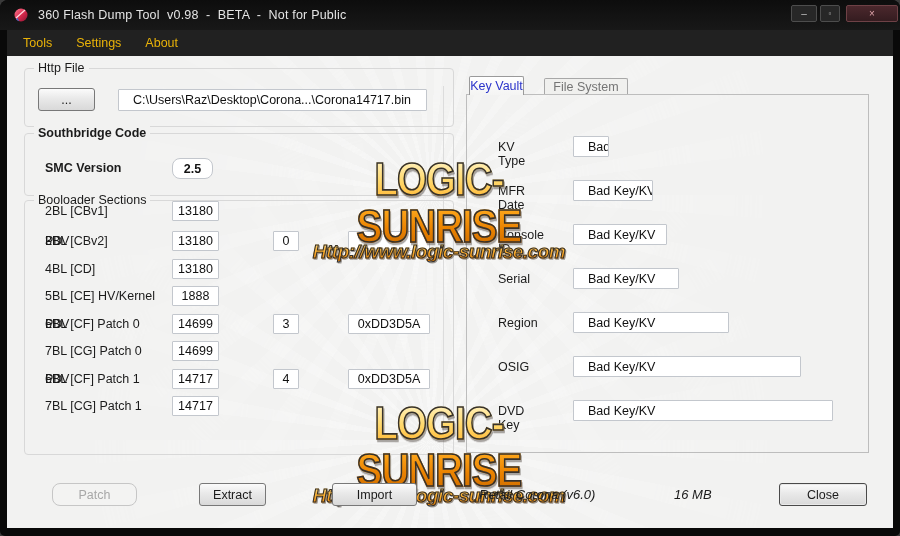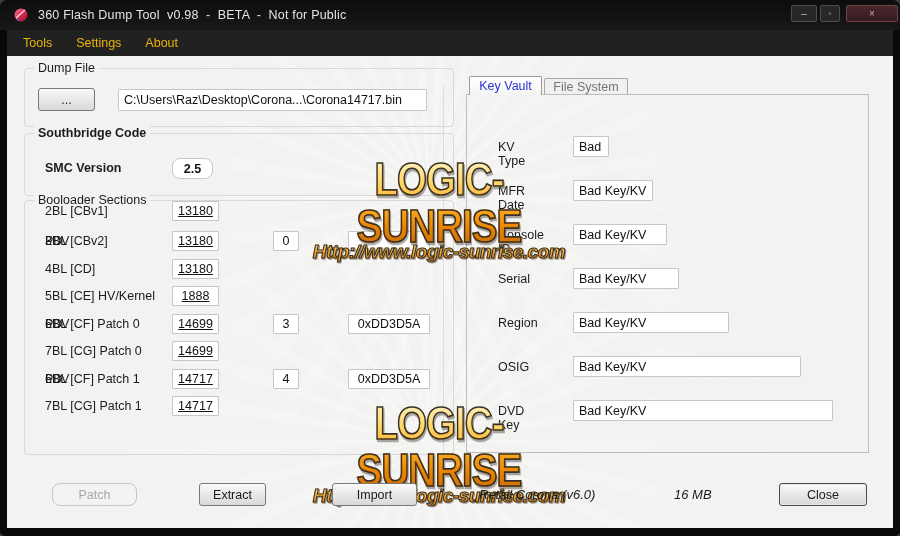--- a/index.html
+++ b/index.html
@@ -27,21 +27,21 @@
          mask-image:radial-gradient(circle,rgba(0,0,0,.9) 0%,rgba(0,0,0,.35) 40%,transparent 68%);
          opacity:.5;}
   .burst.b1{left:33px;top:-251px;}
   .burst.b2{left:34px;top:-6px;}
   .divider{position:absolute;left:436px;top:30px;width:1px;height:388px;background:#dcdcdc;}
 
   .groupbox{position:absolute;border:1px solid #d8d8d8;border-radius:4px;background:transparent;}
   .legend{position:absolute;top:-8px;left:9px;background:#f2f2f1;padding:0 4px;font-size:12.5px;color:#1b1b1b;line-height:15px;}
   .lbl{font-size:12.5px;color:#1b1b1b;}
   .field{position:absolute;height:21px;background:#fff;border:1px solid #c3c7cd;border-radius:1px;font-size:12.5px;color:#111;
-         display:flex;align-items:center;padding:0 5px;white-space:pre;overflow:hidden;}
+         display:flex;align-items:center;padding:0 14px;white-space:pre;overflow:hidden;}
   .field.num{justify-content:center;padding:0 2px;}
 
   
   .g-open{left:17px;top:12px;width:430px;height:59px;}
   .btn{border:1px solid #787878;border-radius:3px;background:linear-gradient(#fbfbfb,#e9e9e9 45%,#d9d9d9);
        font-family:"Liberation Sans",sans-serif;font-size:12.5px;color:#1b1b1b;display:flex;align-items:center;justify-content:center;}
   .browse{position:absolute;left:13px;top:19px;width:57px;height:23px;}
   .path-field{left:93px;top:20px;width:309px;height:22px;}
 
   
@@ -49,29 +49,29 @@
   .smc-lbl{position:absolute;left:20px;top:27px;}
   .smc-field{left:147px;top:24px;width:41px;border-radius:8px;}
 
   
   .g-boot{left:17px;top:144px;width:430px;height:255px;padding-left:16px;}
   .bl-row{position:absolute;left:0;width:100%;height:21px;}
   .bl-row:nth-of-type(2){top:30px}.bl-row:nth-of-type(3){top:58px}.bl-row:nth-of-type(4){top:85px}
   .bl-row:nth-of-type(5){top:113px}.bl-row:nth-of-type(6){top:140px}.bl-row:nth-of-type(7){top:168px}
   .bl-row:nth-of-type(8){top:195px}.bl-row:nth-of-type(9){top:223px}
   .bl-row .lbl{position:absolute;left:20px;top:3px;}
-  .bl-val{left:147px;top:0;width:47px;height:20px;text-decoration:underline;}
+  .bl-val{left:147px;top:0;width:47px;height:20px;}
   .ldv-lbl{position:absolute;left:215px;top:3px;}
   .ldv-val{left:248px;top:0;width:26px;height:20px;}
   .pd-lbl{position:absolute;left:300px;top:3px;}
   .pd-val{left:323px;top:0;width:82px;height:20px;}
 
   
   .tab{position:absolute;display:flex;align-items:center;justify-content:center;font-size:12.5px;z-index:3;}
-  .tab.active{left:462px;top:20px;width:73px;height:19px;background:linear-gradient(#ffffff,#f4f4f3);
+  .tab.active{left:462px;top:20px;width:55px;height:19px;background:linear-gradient(#ffffff,#f4f4f3);
               border:1px solid #9a9a9a;border-bottom:none;border-radius:2px 2px 0 0;color:#2b34cb;}
   .tab.inactive{left:537px;top:22px;width:84px;height:16px;background:#f0f0ee;border:1px solid #a8a8a8;border-bottom:none;
                 border-radius:2px 2px 0 0;color:#757575;}
   .tab-panel{position:absolute;left:459px;top:38px;width:403px;height:359px;border:1px solid #bdbdbd;z-index:1;}
   .kv-row{position:absolute;height:21px;}
   .kv-row .lbl{position:absolute;left:31px;top:4px;}
   .kv-field{left:106px;top:0;}
   .kv-row:nth-of-type(1){top:41px}.kv-row:nth-of-type(2){top:85px}.kv-row:nth-of-type(3){top:129px}
   .kv-row:nth-of-type(4){top:173px}.kv-row:nth-of-type(5){top:217px}.kv-row:nth-of-type(6){top:261px}
   .kv-row:nth-of-type(7){top:305px}
@@ -142,21 +142,21 @@
     <span class="menu-item">Settings</span>
     <span class="menu-item">About</span>
   </div>
 
   <div class="client">
     <div class="burst b1"></div>
     <div class="burst b2"></div>
     <div class="divider"></div>
 
     <div class="groupbox g-open">
-      <span class="legend">Dump File</span>
+      <span class="legend">Http File</span>
       <div class="btn browse">...</div>
       <div class="field path-field">C:\Users\Raz\Desktop\Corona...\Corona14717.bin</div>
     </div>
 
     <div class="groupbox g-south">
       <span class="legend">Southbridge Code</span>
       <span class="lbl smc-lbl">SMC Version</span>
       <div class="field num smc-field">2.5</div>
     </div>
 

